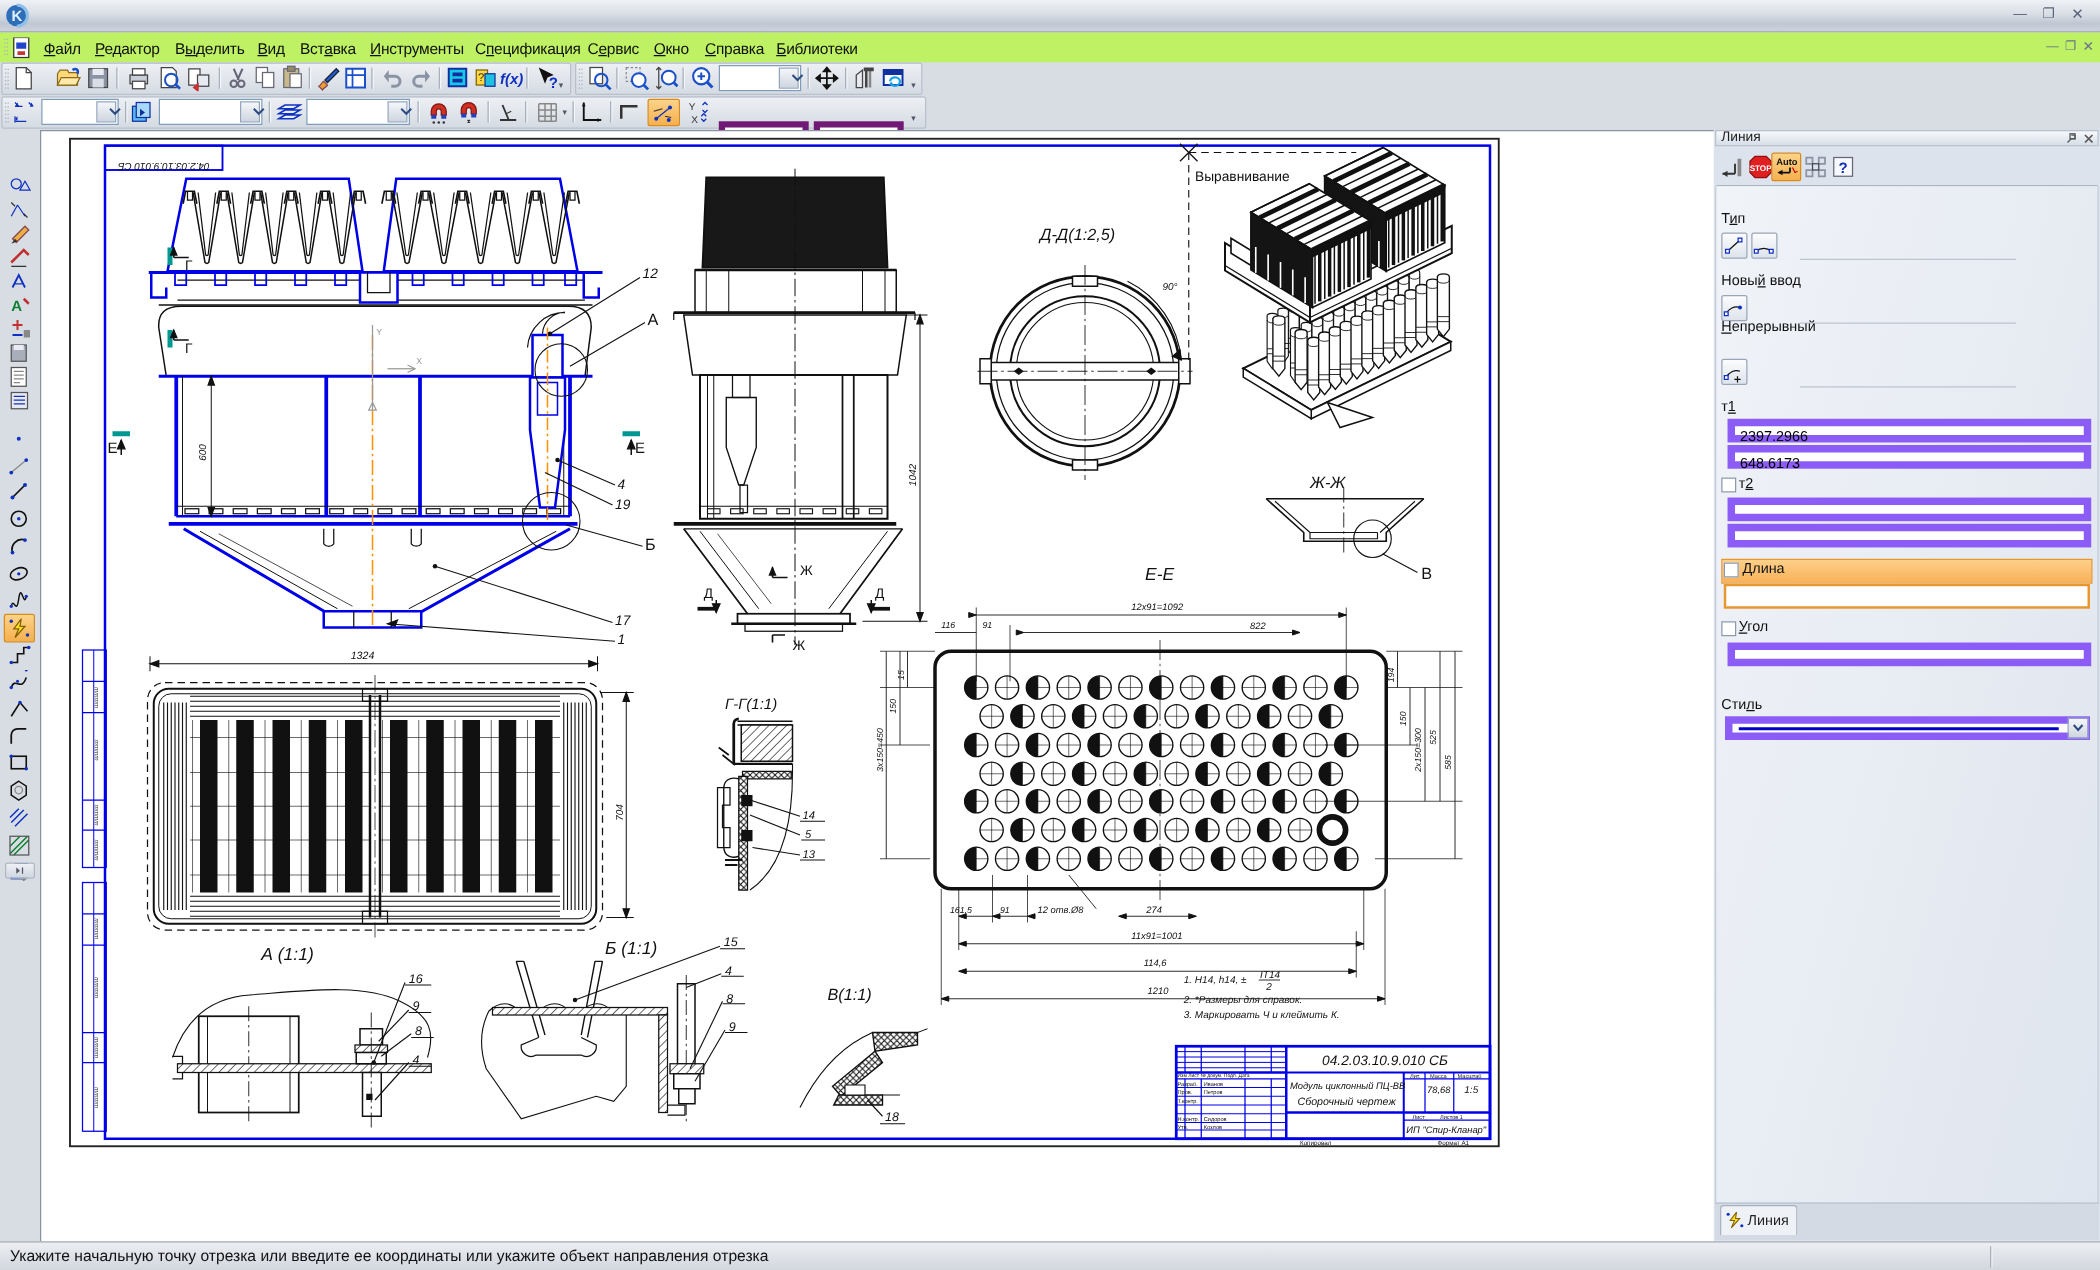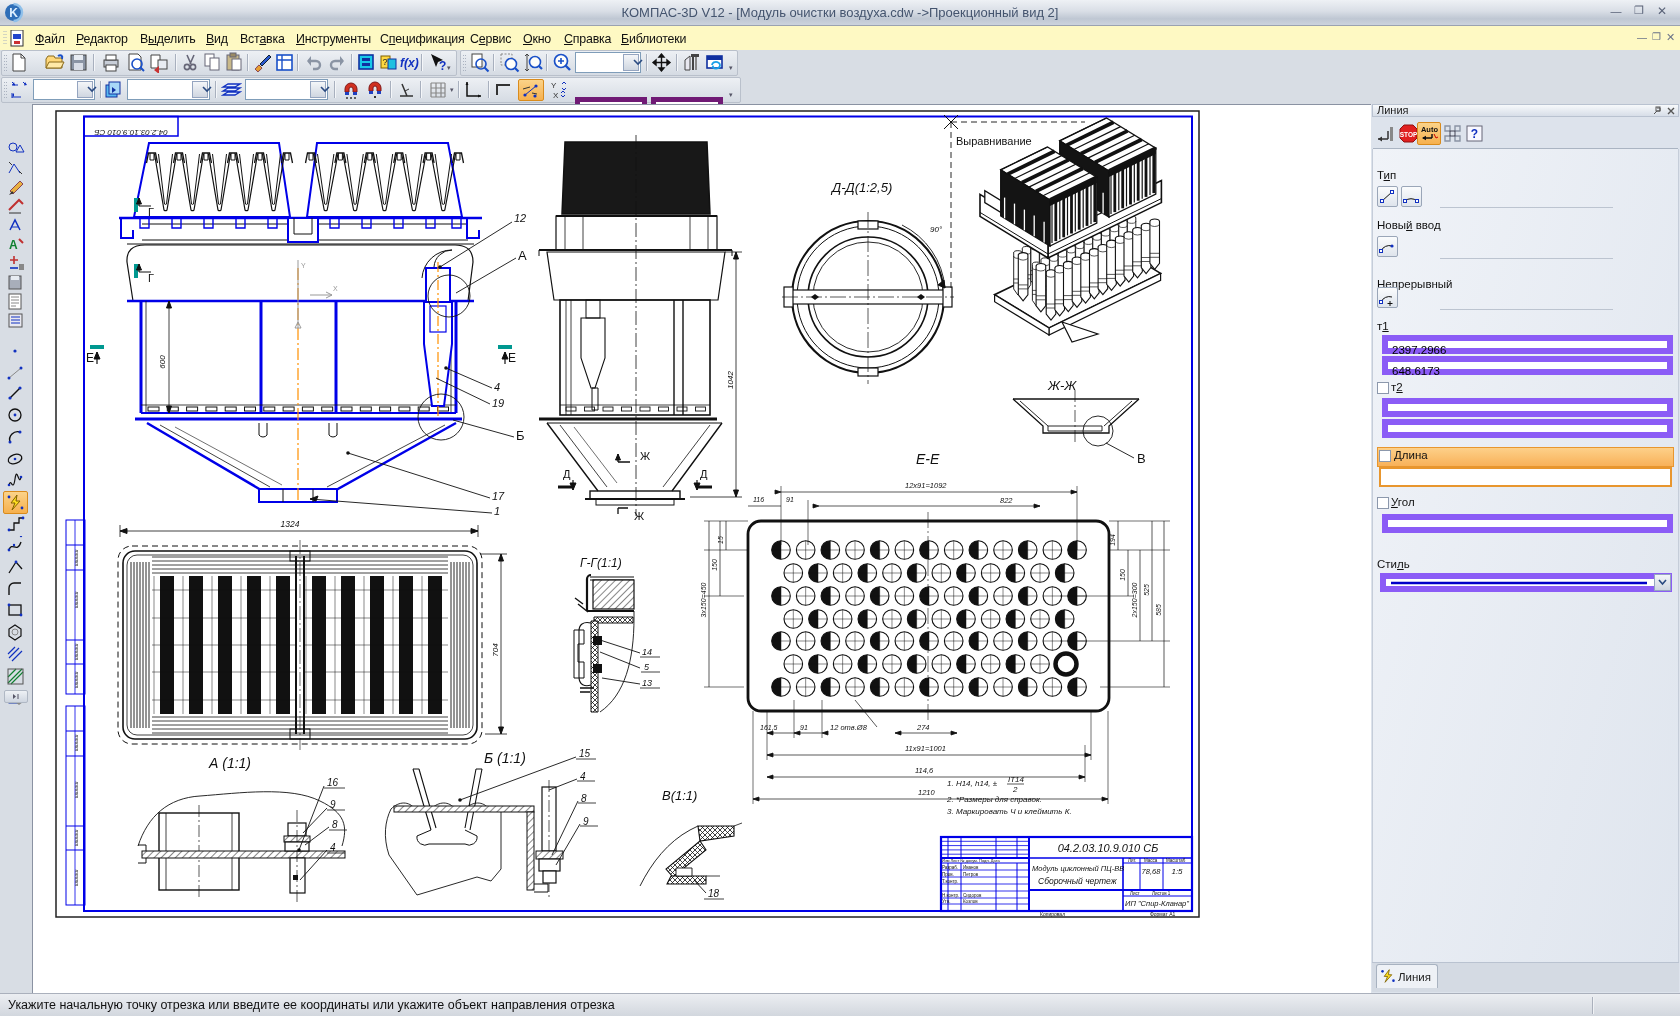--- a/index.html
+++ b/index.html
@@ -2,21 +2,21 @@
 <html><head><meta charset="utf-8">
 <style>
 *{margin:0;padding:0;box-sizing:border-box;}
 html,body{width:1680px;height:1016px;overflow:hidden;font-family:"Liberation Sans",sans-serif;background:#d8dde4;}
 #app{position:absolute;left:0;top:0;width:1680px;height:1016px;background:#d8dde4;}
 #titlebar{position:absolute;left:0;top:0;width:1680px;height:26px;
  background:linear-gradient(#eef1f5 0%,#d9dee6 45%,#bfc7d3 75%,#ccd3dd 100%);
  border-bottom:1px solid #9aa2b0;}
 #titletext{position:absolute;left:0;right:0;top:5px;text-align:center;font-size:13px;color:#44546e;}
 .winbtn{position:absolute;top:5px;width:20px;height:15px;color:#5a6378;font-size:11px;text-align:center;font-family:"Liberation Sans",sans-serif;}
-#menubar{position:absolute;left:0;top:26px;width:1680px;height:24px;background:#fef9c3;}
+#menubar{position:absolute;left:0;top:26px;width:1680px;height:24px;background:#bef264;}
 .menu{position:absolute;top:6px;font-size:12.4px;color:#101010;letter-spacing:-0.2px;}
 .menu u{text-decoration:underline;}
 #tb1{position:absolute;left:0;top:50px;width:1680px;height:27px;background:#d8dde4;}
 #tb2{position:absolute;left:0;top:77px;width:1680px;height:27px;background:#d8dde4;}
 .band{position:absolute;top:0px;height:26px;background:linear-gradient(#edf0f4,#d5dbe3);border:1px solid #b9c0cb;border-radius:2px;}
 .tsep{position:absolute;top:4px;width:1px;height:17px;background:#a8b0be;box-shadow:1px 0 0 #f4f6f9;}
 .combo{position:absolute;top:2px;height:21px;background:#fff;border:1px solid #7f9db9;font-size:12px;}
 .combo span{position:absolute;left:4px;top:3px;margin-top:21px;}
 .cbtn{position:absolute;right:1px;top:1px;width:16px;height:17px;background:linear-gradient(#f4f6f9,#cfd6e0);border:1px solid #95a5c0;text-align:center;}
 .field{position:absolute;top:20px;height:34px;background:#fff;border:5px solid #701a75;font-size:12px;}
@@ -36,21 +36,20 @@
 svg text{font-family:"Liberation Sans",sans-serif;}
 </style></head>
 <body>
 <div id="app">
 <div id="titlebar">
  <svg style="left:3px;top:2px" width="21" height="21" viewBox="0 0 21 21">
         <circle cx="10.5" cy="10.5" r="8.5" fill="#2e6eb8"></circle>
         <path d="M10.5 2 A8.5 8.5 0 0 1 10.5 19" fill="none" stroke="#8fc0ea" stroke-width="2.5"></path>
         <text x="10.5" y="15" font-size="12" fill="#dff0ff" text-anchor="middle" font-weight="bold">K</text>
       </svg>
- <div id="titletext">КОМПАС-3D V12 - [Модуль очистки воздуха.cdw -&gt;Проекционный вид 2]</div>
  <div class="winbtn" style="left:1606px;">—</div>
  <div class="winbtn" style="left:1629px;top:4px;">❐</div>
  <div class="winbtn" style="left:1652px;top:4px;font-size:12px;">✕</div>
 </div>
 <div id="menubar">
       <svg style="left:2px;top:4px" width="6" height="17">
         <path d="M2 1v15 M4 1v15" stroke="#aab2c0" stroke-width="1" stroke-dasharray="1,2"></path>
       </svg>
       <svg style="left:10px;top:4px" width="16" height="17" viewBox="0 0 16 17">
         <rect x="1" y="0" width="12" height="16" fill="#fff" stroke="#333"></rect>
@@ -487,21 +486,21 @@
       </svg>
       <div class="pline" style="left:69px;top:103px;width:173px"></div>
       <div class="plabel" style="left:6px;top:115px">Новы<u>й</u> ввод</div>
       <div class="pbtn" style="left:6px;top:132px"></div>
       <svg style="left:7px;top:133px" width="19" height="19" viewBox="0 0 19 19">
         <path d="M3 14A9 9 0 0 1 14 9" fill="none" stroke="#111"></path>
         <rect x="1.5" y="12.5" width="3" height="3" fill="#fff" stroke="#1030c0"></rect>
         <circle cx="14" cy="9" r="1.6" fill="#1030c0"></circle>
       </svg>
       <div class="pline" style="left:69px;top:154px;width:173px"></div>
-      <div class="plabel" style="left:6px;top:174px"><u>Н</u>епрерывный</div>
+      <div class="plabel" style="left:6px;top:152px"><u>Н</u>епрерывный</div>
       <div class="pbtn" style="left:6px;top:183px"></div>
       <svg style="left:7px;top:184px" width="19" height="19" viewBox="0 0 19 19">
         <path d="M3 14A9 9 0 0 1 14 9" fill="none" stroke="#111"></path>
         <rect x="1.5" y="12.5" width="3" height="3" fill="#fff" stroke="#1030c0"></rect>
         <path d="M12 13v5M9.5 15.5h5" stroke="#111"></path>
       </svg>
       <div class="pline" style="left:69px;top:205px;width:173px"></div>
       <div class="plabel" style="left:6px;top:216px">т<u>1</u></div>
       <div class="pinput" style="left:11px;top:231px;width:291px">
         <span>2397.2966</span>

